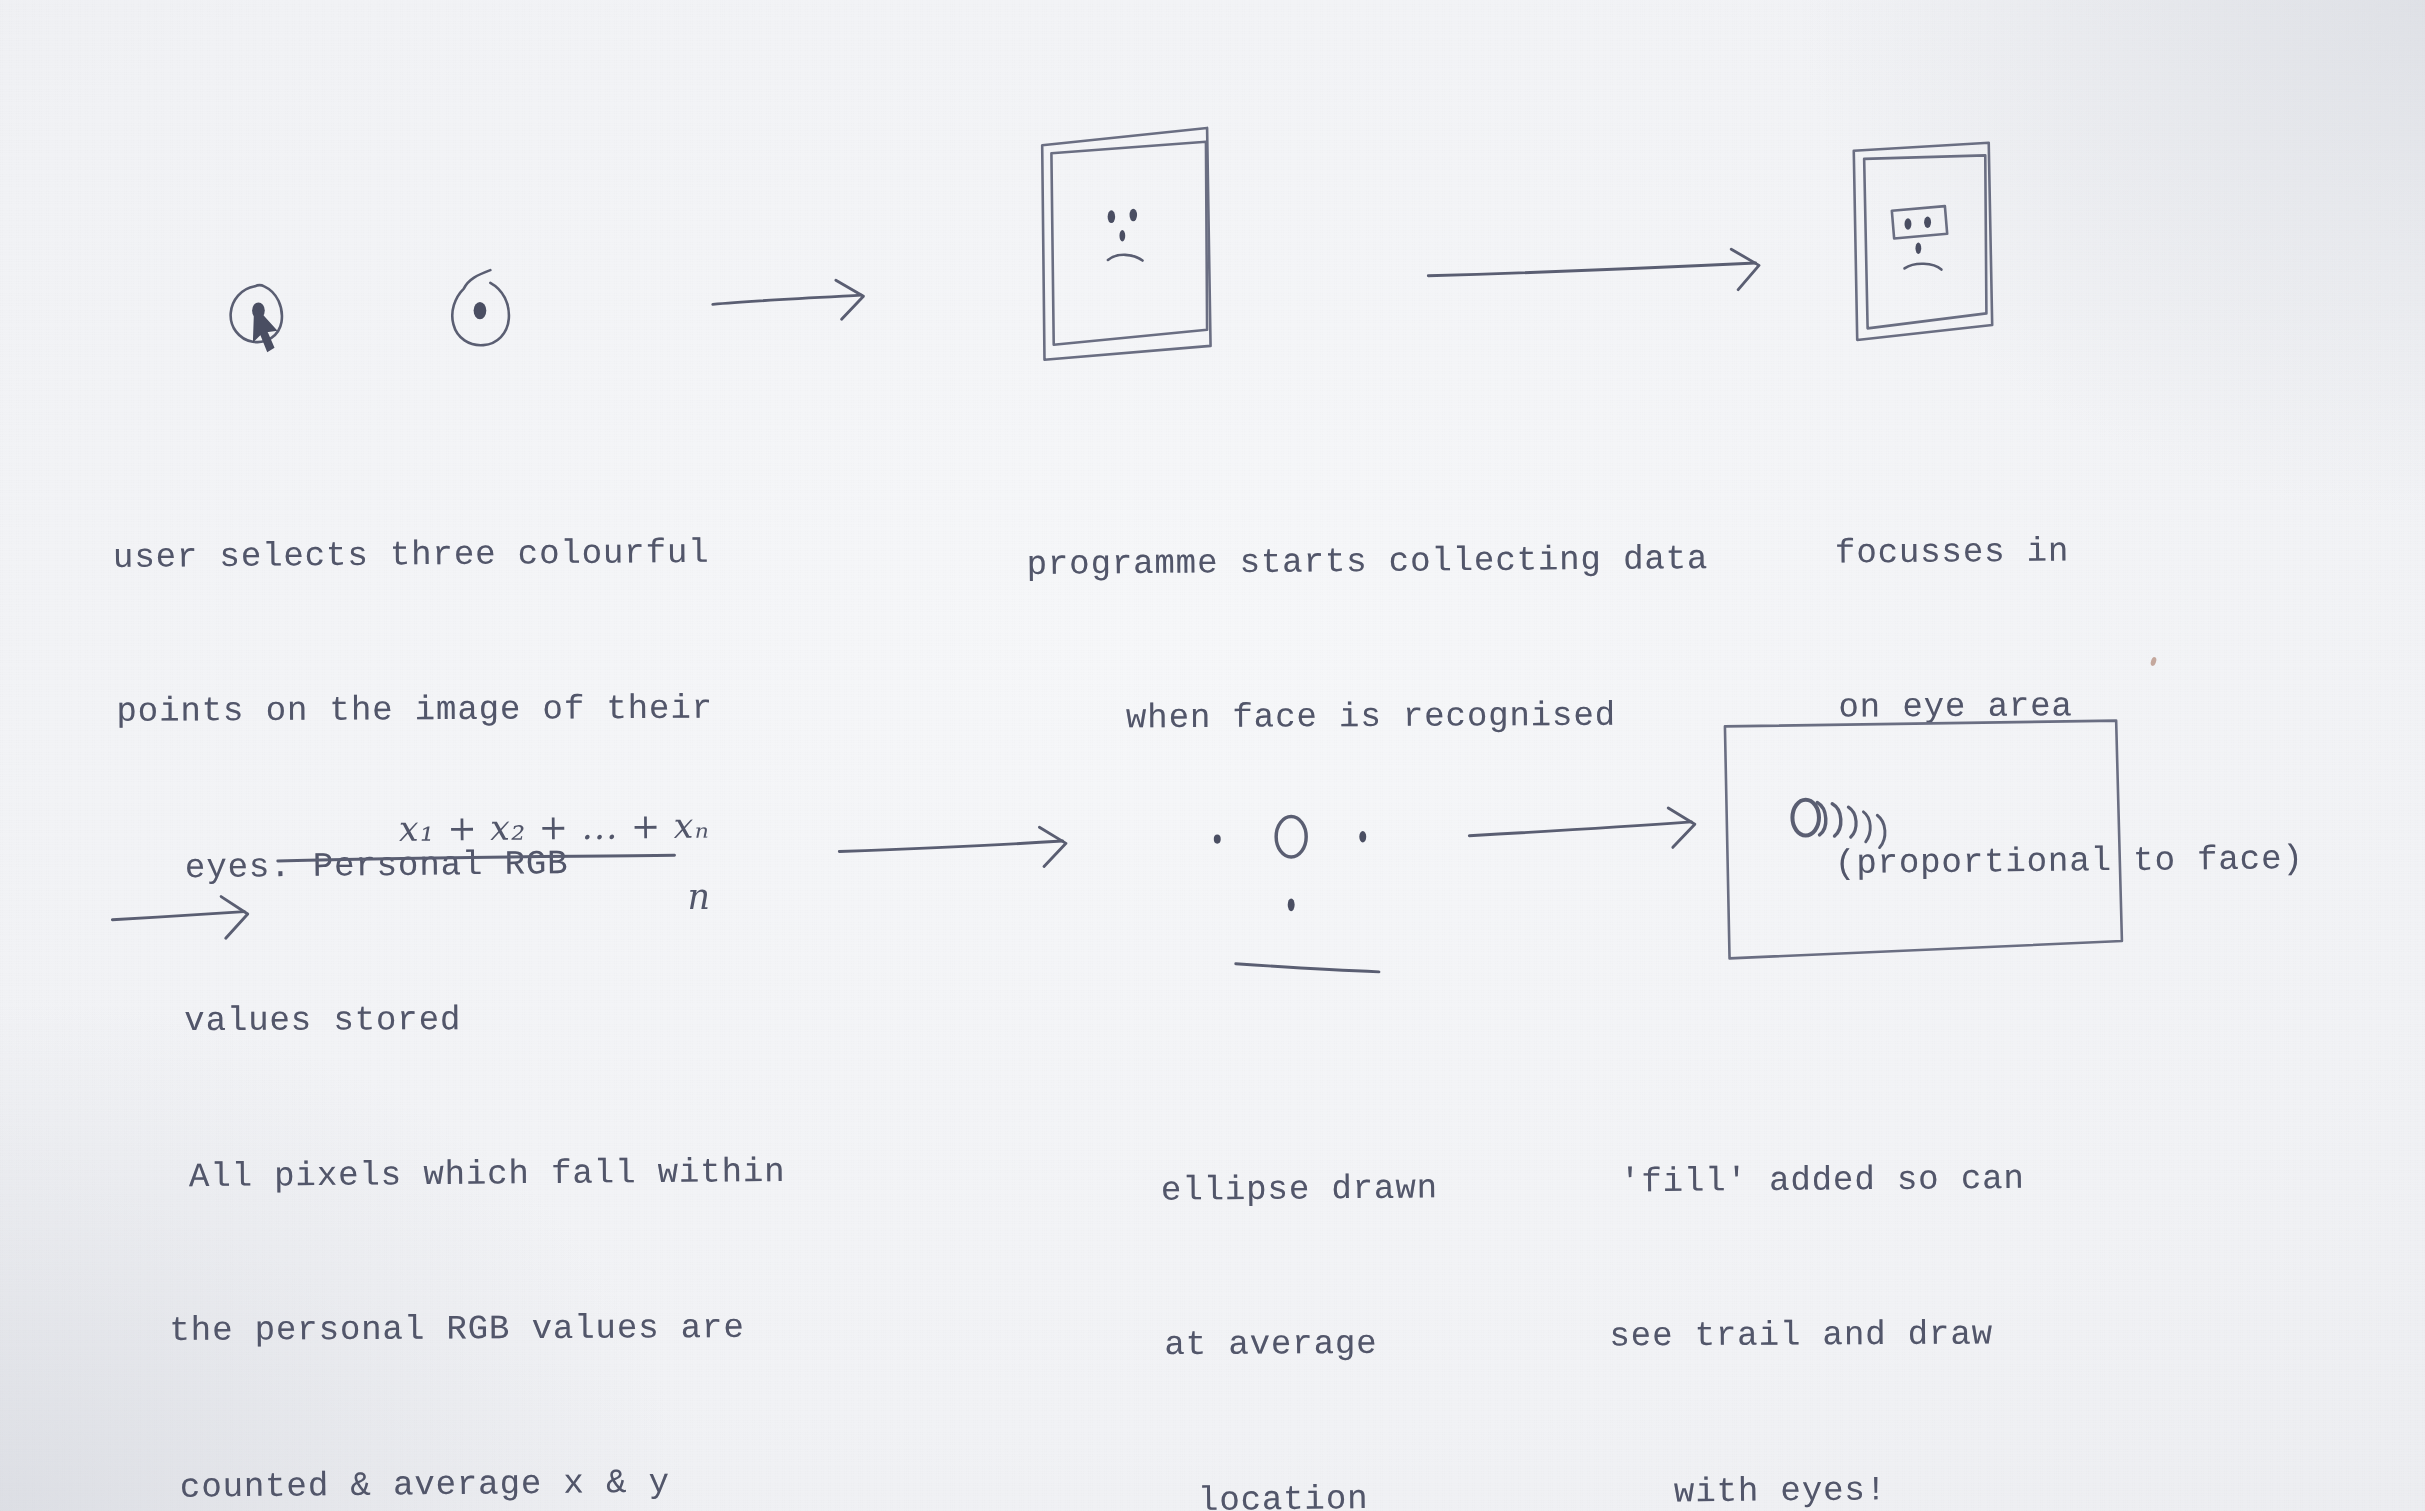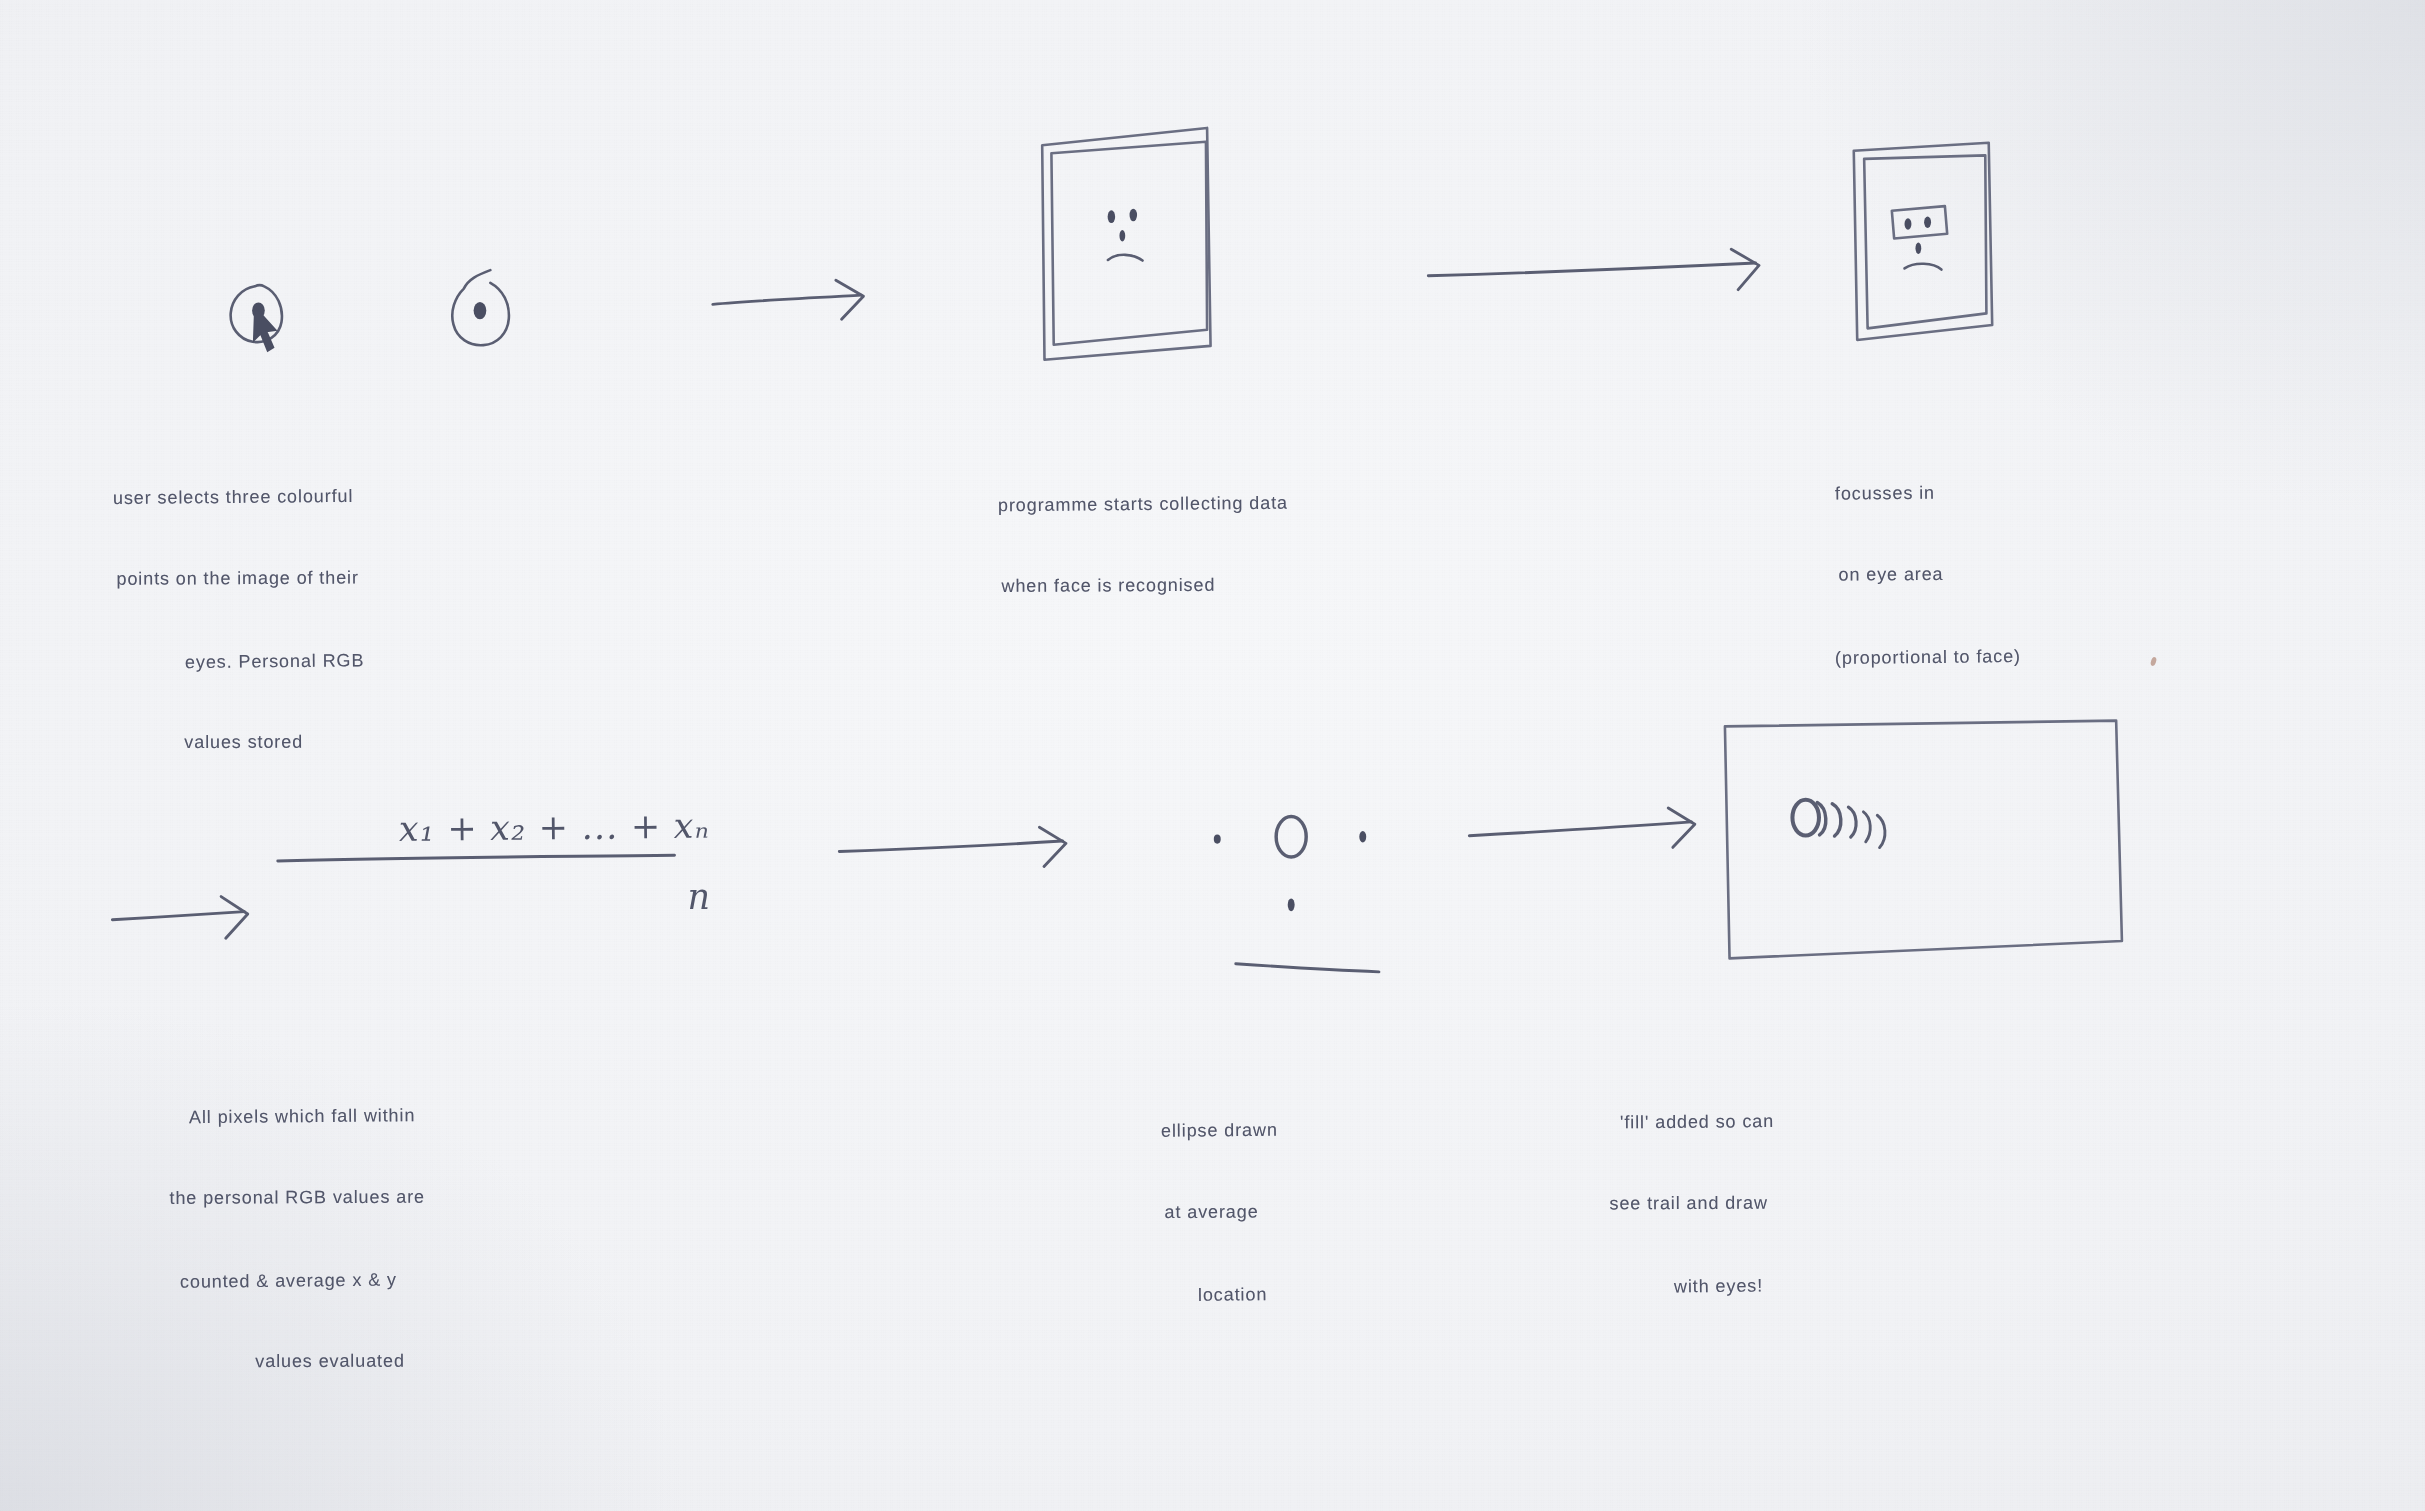--- a/index.html
+++ b/index.html
@@ -34,26 +34,26 @@
     position:absolute;left:0;bottom:0;width:693px;height:520px;
     background:radial-gradient(ellipse at 0% 100%, rgba(205,208,216,.50), rgba(240,241,244,0) 70%);
     pointer-events:none;
   }
 
   .stage{position:absolute;inset:0;}
 
   .txt{
     position:absolute;
     color:#52566a;
-    font-family:Liberation Sans, sans-serif;
+    font-family:Liberation Mono, monospace;
     font-weight:400;
     letter-spacing:0.9px;
     white-space:pre;
     line-height:1.52;
-    font-size:18px;
+    font-size:34px;
     text-shadow:0 0 0.6px rgba(82,86,106,.30);
   }
   .txt span{display:block;}
   
   .txt span:nth-child(1){transform:rotate(-0.5deg) translateX(0px);}
   .txt span:nth-child(2){transform:rotate(-0.3deg) translateX(3.5px);}
   .txt span:nth-child(3){transform:rotate(-0.6deg) translateX(8px);}
   .txt span:nth-child(4){transform:rotate(-0.2deg) translateX(2.3px);}
 
   svg{position:absolute;overflow:visible;}
@@ -109,21 +109,21 @@
     <ellipse class="ink-dark" cx="153" cy="199" rx="5" ry="10"></ellipse>
 
     <path class="ink" stroke-width="4.5" d="M128 241 C 144 228 172 230 188 242"></path>
   </svg>
 
   <svg style="left:1426px;top:248px;" width="370" height="81" viewBox="0 0 640 140">
     <path class="ink" stroke-width="5" d="M4 48 C 140 44 360 36 570 26"></path>
     <path class="ink" stroke-width="5" d="M528 2 L 576 30 L 540 72"></path>
   </svg>
 
-  <div class="txt" style="left:998px;top:434px;width:739px;">
+  <div class="txt" style="left:998px;top:434px;width:739px;text-align:center;">
     <span>programme starts collecting data</span>
     <span>when face is recognised</span>
   </div>
 
   <svg style="left:1848px;top:130px;" width="248" height="248" viewBox="0 0 430 430">
     <path class="fm" stroke-width="4.5" d="M10 36 L 244 22 L 250 338 L 16 364 Z"></path>
     <path class="fm" stroke-width="4.5" d="M28 50 L 238 44 L 240 318 L 34 344 Z"></path>
 
     <path class="fm" stroke-width="4.5" d="M76 140 L 168 132 L 172 180 L 80 188 Z"></path>
     <ellipse class="ink-dark" cx="104" cy="163" rx="6" ry="10"></ellipse>

